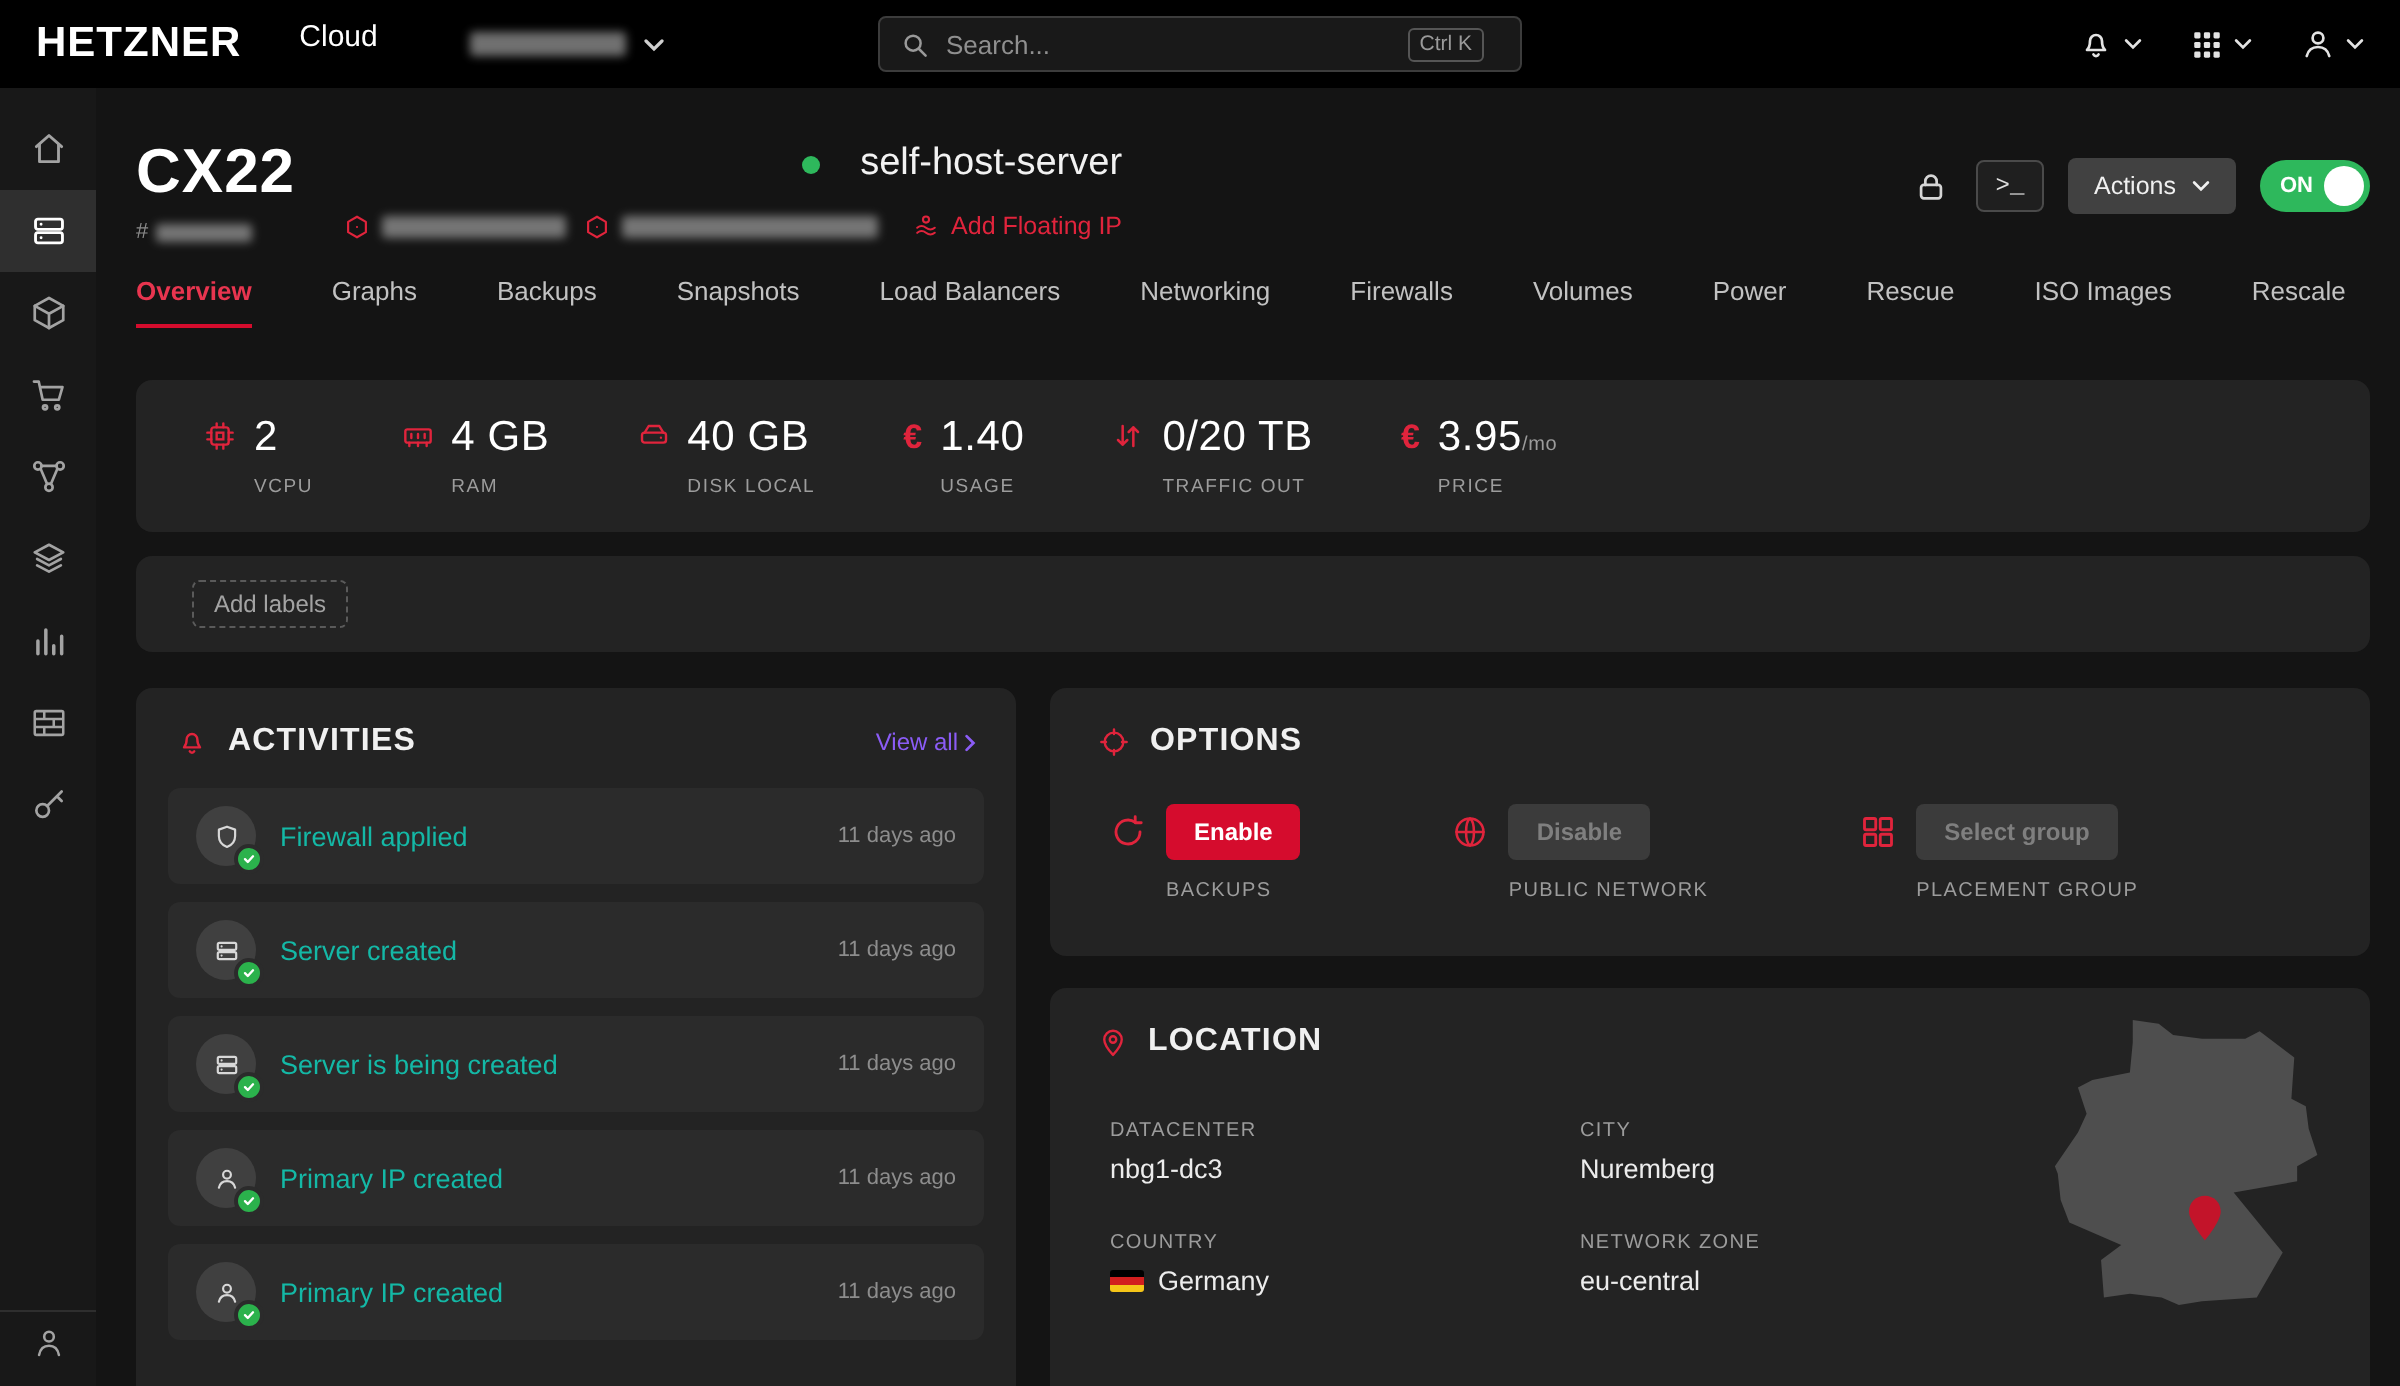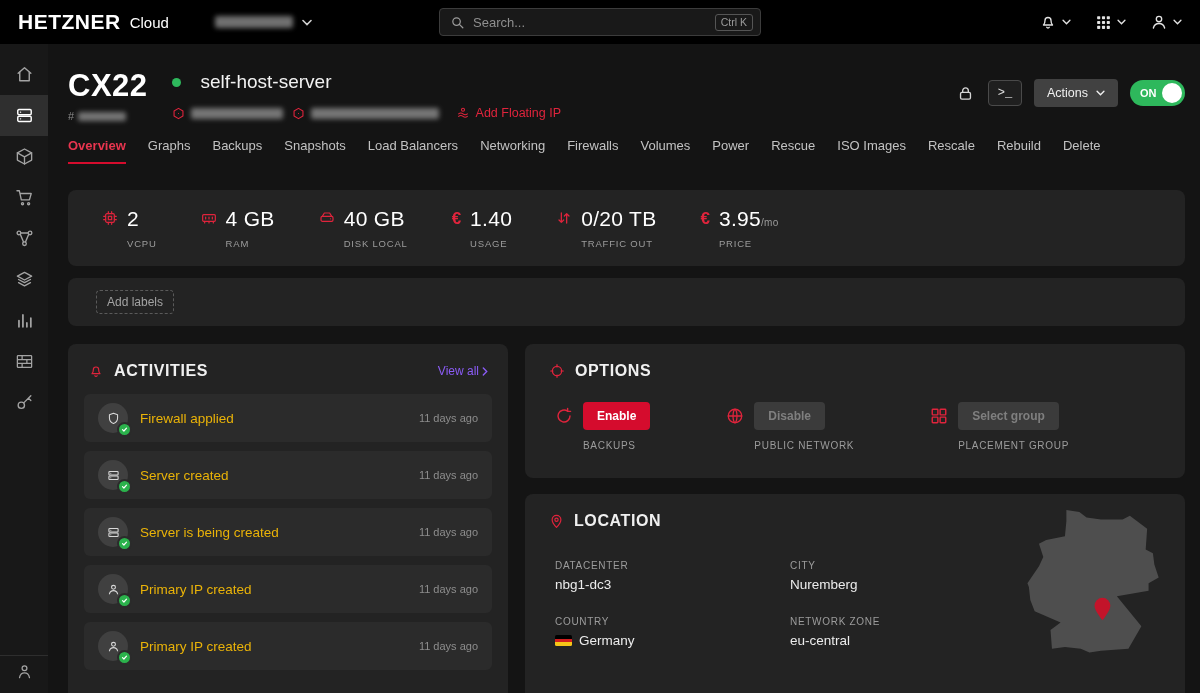--- a/index.html
+++ b/index.html
@@ -2,28 +2,28 @@
 <html><head>
 <meta charset="utf-8">
 <style>
   * { box-sizing: border-box; margin: 0; padding: 0; }
   html,body { width:1200px; height:693px; overflow:hidden; }
   body { background:#141414; font-family:"Liberation Sans", sans-serif; color:#fff; }
   svg { display:block; }
 
   
   .topbar { height:44px; background:#000; display:flex; align-items:center; padding:0 18px; position:relative; z-index:5; }
-  .logo-wrap { display:flex; align-items:center; cursor:pointer; }
+  .logo-wrap { display:flex; align-items:flex-start; cursor:pointer;gap:20px; }
   .logo { font-size:21px; font-weight:800; letter-spacing:.5px; color:#fff; }
   .logo-cloud { font-size:15px; margin-left:9px; color:#fff; font-weight:400; }
   .project-select { display:flex; align-items:center; gap:9px; margin-left:46px; color:#bbb; cursor:pointer; }
   .redact { display:inline-block; background:#969696; opacity:.75; filter:blur(2.5px); border-radius:2px; }
 
   .search-bar { position:absolute; left:50%; top:8px; transform:translateX(-50%); width:322px; height:28px;
-    background:#191919; border:1px solid #3c3c3c; border-radius:4px; display:flex; align-items:center; padding:0 7px 0 10px; color:#8f8f8f; }
+    background:#191919; border:1px solid #3c3c3c; border-radius:4px; display:flex; align-items:center; padding:0 18px 0 10px; color:#8f8f8f; }
   .search-bar input { flex:1; background:transparent; border:0; outline:0; color:#ddd; font-size:13px; margin-left:8px; font-family:inherit; min-width:0; }
   .search-bar input::placeholder { color:#8f8f8f; }
   .kbd { font-size:10.5px; color:#9a9a9a; border:1px solid #555; border-radius:3px; padding:1.5px 5px; white-space:nowrap; }
 
   .top-actions { margin-left:auto; display:flex; align-items:center; gap:24px; color:#e3e3e3; }
   .top-action { display:flex; align-items:center; gap:5px; cursor:pointer; }
 
   
   .layout { display:flex; height:649px; }
   .sidebar { width:48px; background:#181818; padding-top:10px; position:relative; flex-shrink:0; }
@@ -31,37 +31,37 @@
   .side-item.active { background:#2f2f2f; color:#fff; }
   .sidebar-divider { position:absolute; left:0; right:0; bottom:37px; border-top:1px solid #2e2e2e; }
   .side-bottom { position:absolute; bottom:1px; left:0; }
   .main { flex:1; padding:26px 15px 0 20px; position:relative; overflow:hidden; }
 
   
   .header-row { display:flex; align-items:flex-start; }
   .server-type { font-size:31px; font-weight:700; letter-spacing:.5px; line-height:1; }
   .server-id { margin-top:9px; color:#8b8b8b; font-size:11px; display:flex; align-items:center; gap:4px; }
   .name-block { margin-left:24px; padding-top:1px; }
-  .name-row { display:flex; align-items:center; gap:20px; }
+  .name-row { display:flex; align-items:center; gap:20px;justify-content:flex-end; }
   .status-dot { width:9px; height:9px; border-radius:50%; background:#2eb85c; }
   .server-name { font-size:19px; color:#f2f2f2; }
   .ip-row { display:flex; align-items:center; gap:9px; margin-top:13px; font-size:12.5px; }
   .ip-item { display:flex; align-items:center; gap:6px; color:#e0243c; }
   .add-floating { display:flex; align-items:flex-start; gap:6px; color:#e0243c; cursor:pointer; margin-left:8px; }
   .header-controls { margin-left:auto; display:flex; align-items:center; gap:12px; padding-top:9px; }
   .lock-wrap { color:#d5d5d5; cursor:pointer; margin-right:2px; }
   .console-btn { width:34px; height:26px; background:#1f1f1f; border:1px solid #4a4a4a; border-radius:4px; color:#e0e0e0;
     font-family:"Liberation Mono", monospace; font-size:12px; display:flex; align-items:center; justify-content:center; cursor:pointer; }
   .actions-btn { height:28px; background:#414141; border-radius:4px; color:#f0f0f0; font-size:12.5px; display:flex; align-items:center; gap:8px; padding:0 13px; cursor:pointer; }
   .toggle { width:55px; height:26px; border-radius:13px; background:#2eb85c; display:flex; align-items:center; position:relative; cursor:pointer; }
   .toggle-label { color:#fff; font-size:11px; font-weight:700; margin-left:10px; }
   .toggle-knob { position:absolute; right:3px; width:20px; height:20px; border-radius:50%; background:#fff; }
 
   
-  .tabs { display:flex; gap:22px; margin-top:16px; font-size:13px; color:#c2c2c2; }
+  .tabs { display:flex; gap:40px; margin-top:16px; font-size:13px; color:#c2c2c2; }
   .tab { padding-bottom:9px; cursor:pointer; white-space:nowrap; }
   .tab.active { color:#e8354f; border-bottom:2px solid #d50c2d; font-weight:600; }
 
   
   .stats-card { margin-top:26px; background:#232323; border-radius:8px; height:76px; display:flex; align-items:center; padding:0 34px; gap:44px; }
   .stat { display:flex; gap:9px; }
   .stat-icon { color:#e0243c; padding-top:3px; }
   .stat-currency { color:#e0243c; font-size:17px; font-weight:700; padding-top:2px; }
   .stat-value { font-size:21px; color:#fff; line-height:1.1; letter-spacing:.3px; }
   .stat-suffix { font-size:10px; color:#9c9c9c; }
@@ -74,21 +74,21 @@
   .columns { display:flex; gap:17px; margin-top:18px; align-items:flex-start; }
   .card-header { display:flex; align-items:center; gap:10px; padding:0 4px 14px; }
   .card-title { font-size:16px; font-weight:700; letter-spacing:.6px; color:#f0f0f0; }
   .header-icon { color:#e0243c; }
 
   .activities-card { width:440px; background:#232323; border-radius:8px; padding:18px 16px 16px; height:372px; flex-shrink:0; }
   .view-all { margin-left:auto; color:#8b5cf6; font-size:12px; display:flex; align-items:center; gap:3px; cursor:pointer; }
   .activity-row { height:48px; background:#2b2b2b; border-radius:6px; display:flex; align-items:center; padding:0 14px; margin-bottom:9px; }
   .avatar { width:30px; height:30px; border-radius:50%; background:#404040; display:flex; align-items:center; justify-content:center; color:#d8d8d8; position:relative; flex-shrink:0; }
   .badge { position:absolute; right:-4px; bottom:-4px; width:15px; height:15px; border-radius:50%; background:#2bb24c; border:2px solid #2b2b2b; display:flex; align-items:center; justify-content:center; color:#fff; }
-  .activity-text { margin-left:12px; font-size:13.5px; color:#eab308; }
+  .activity-text { margin-left:12px; font-size:13.5px; color:#14b8a6; }
   .activity-time { margin-left:auto; font-size:11px; color:#8d8d8d; }
 
   .right-col { flex:1; display:flex; flex-direction:column; gap:16px; }
   .options-card { background:#232323; border-radius:8px; padding:18px 20px 20px; height:134px; }
   .options-row { display:flex; gap:76px; padding-left:10px; margin-top:8px; }
   .option { display:flex; gap:10px; }
   .option-icon { color:#e0243c; padding-top:5px; }
   .btn { border:0; border-radius:4px; font-size:12px; font-weight:700; padding:7px 14px; font-family:inherit; cursor:pointer; }
   .btn.primary { background:#d50c2d; color:#fff; }
   .btn.disabled { background:#3b3b3b; color:#7f7f7f; cursor:default; }

